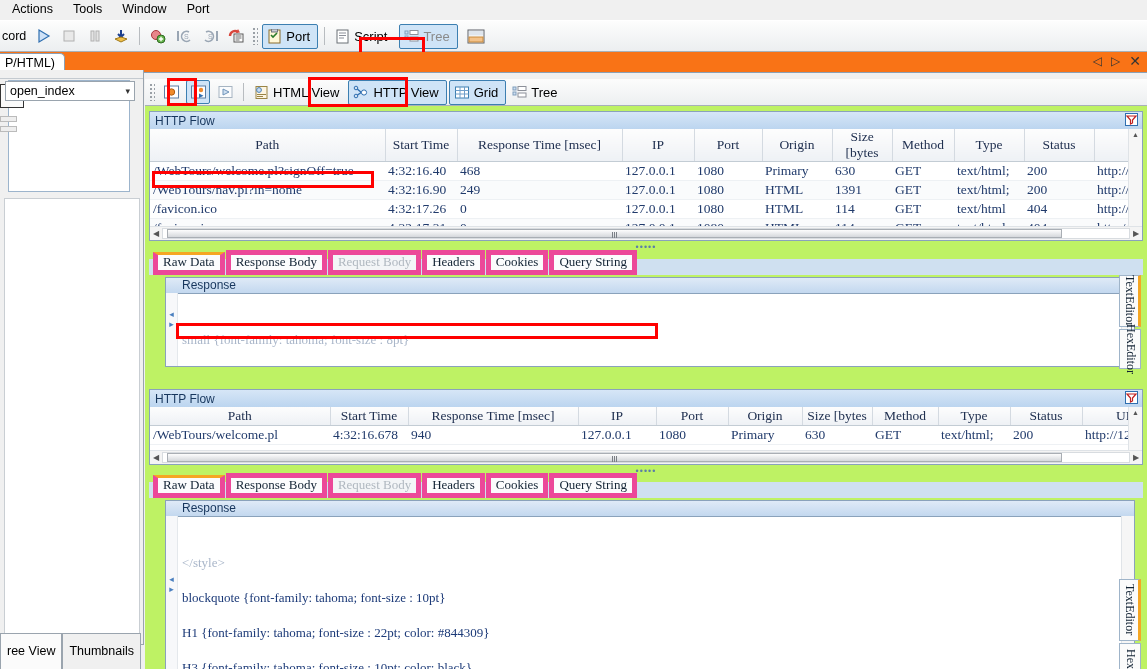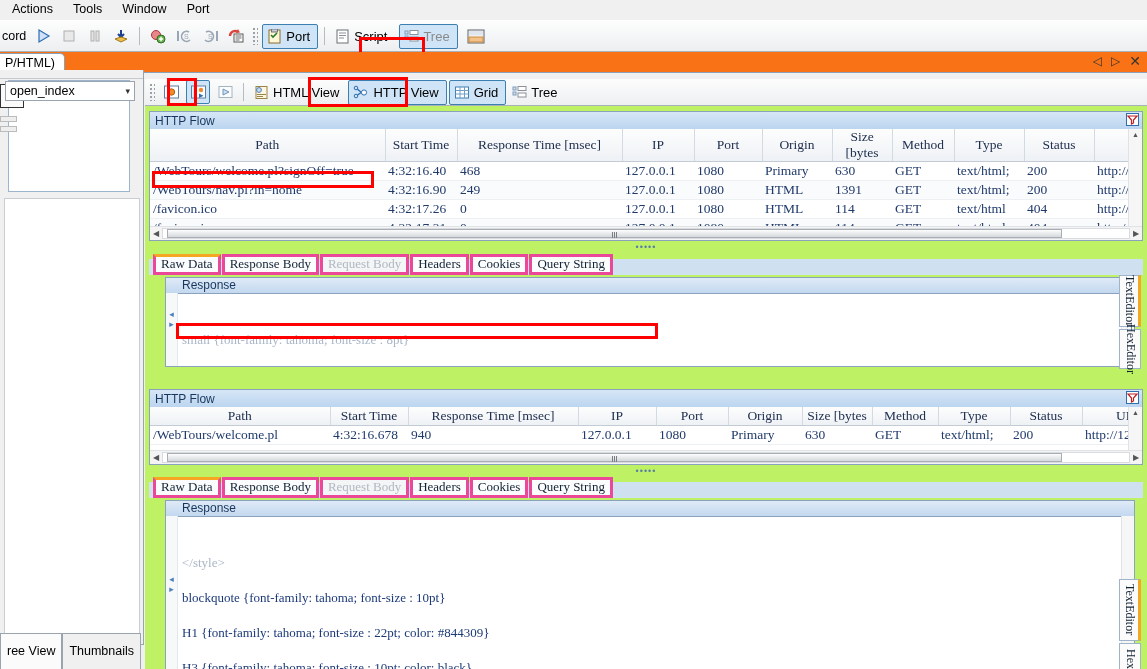--- a/index.html
+++ b/index.html
@@ -65,21 +65,21 @@
   #rightpane{position:absolute;left:145px;top:9px;width:1002px;height:599px;background:#bef264;}
 
   
   #viewbar{height:26px;background:linear-gradient(#fcfcfc,#edeff1);
            border-bottom:1px solid #a8b0b8;display:flex;align-items:center;position:relative;}
 
   
   .panel{position:absolute;left:4px;width:994px;background:#fff;border:1px solid #8aa2bb;box-sizing:border-box;}
   .ph{height:17px;background:linear-gradient(#d6e6f7,#bcd5ef);
       border-bottom:1px solid #8aa2bb;display:flex;align-items:center;
-      padding-left:5px;font-size:12px;color:#17365d;position:relative;text-align:center;}
+      padding-left:5px;font-size:12px;color:#17365d;position:relative;}
   .ph .filter{position:absolute;right:3px;top:1px;width:14px;height:14px;}
 
   table.flow{border-collapse:collapse;width:100%;table-layout:fixed;}
   table.flow th{font-family:"Liberation Serif",serif;font-size:13.5px;font-weight:normal;
                 color:#203050;background:linear-gradient(#fdfdfd,#eef1f5);
                 border-right:1px solid #d4dae1;border-bottom:1px solid #c3ccd4;
                 height:18px;padding:0;text-align:center;}
   table.flow td{font-family:"Liberation Serif",serif;font-size:13.5px;color:#203a6b;
                 height:18px;padding:0 3px;white-space:nowrap;overflow:hidden;
                 border-bottom:1px solid #eef1f4;text-align:left;}
@@ -92,21 +92,21 @@
   .hscroll .thumb .grp{position:absolute;left:50%;top:2px;margin-left:-3px;width:6px;height:6px;
                        background-image:linear-gradient(90deg,#7a7f85 1px,transparent 1px);background-size:2px 6px;}
   .vscr{position:absolute;right:0;top:17px;width:13px;bottom:0;background:#f6f6f6;border-left:1px solid #dfe3e7;}
   .vscr .a{height:12px;text-align:center;font-size:7px;color:#555;line-height:12px;}
 
   .dots{text-align:center;font-size:9px;color:#5b7fa6;letter-spacing:1px;height:9px;line-height:9px;}
 
   
   .subtabs{display:flex;align-items:flex-end;height:16px;padding-left:4px;}
   .subtabs .st{font-family:"Liberation Serif",serif;font-size:13px;height:15px;line-height:14px;
-               padding:0 5px;background:#fbfcfd;border:3px solid #ec4899;
+               padding:0 5px;background:#fbfcfd;border:5px solid #ec4899;
                border-radius:0;margin-right:1px;color:#123;position:relative;}
   .subtabs .st.active{border-top:3px solid #f5a623;}
   .subtabs .st.dis{color:#b0b8c0;background:#f3f5f7;}
   .subtabs-bg{background:#cfe0f0;height:16px;}
 
   
   .resp{position:absolute;left:4px;width:994px;border:1px solid #8aa2bb;background:#fff;box-sizing:border-box;}
   .resp .rh{height:15px;background:linear-gradient(#dfeaf7,#c3d8ef);border-bottom:1px solid #8aa2bb;
             padding-left:16px;font-size:12px;color:#17365d;line-height:15px;}
   .code{font-family:"Liberation Serif",serif;font-size:13px;color:#1c3a78;

